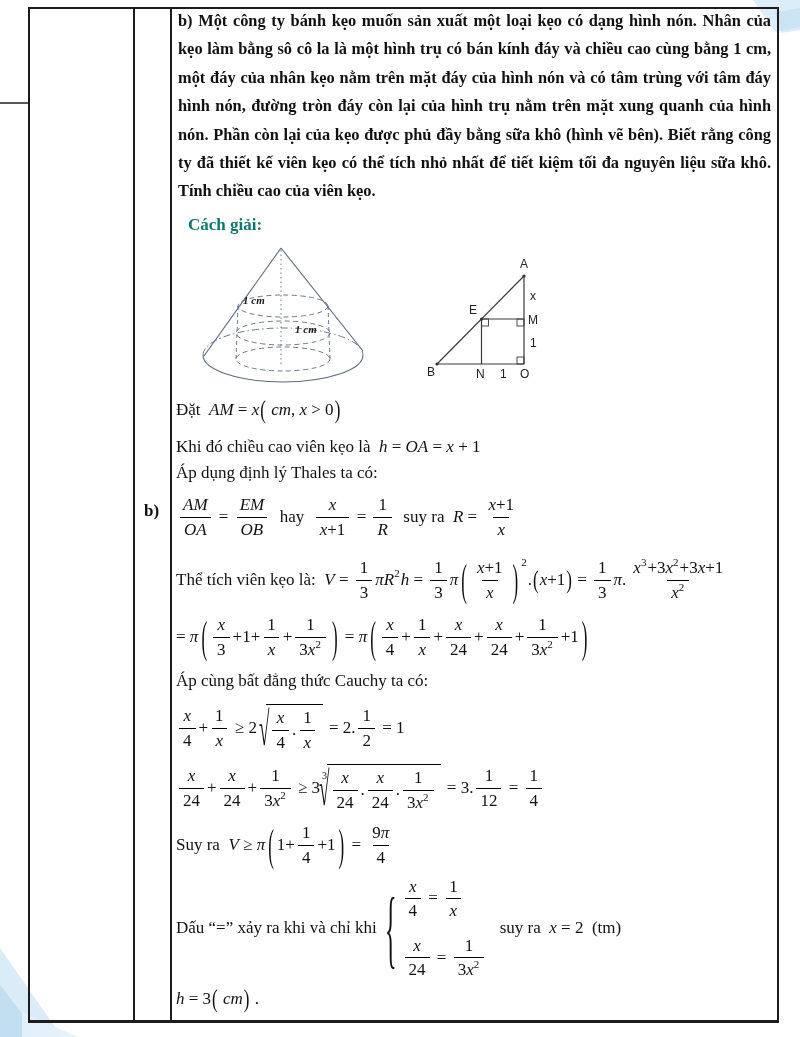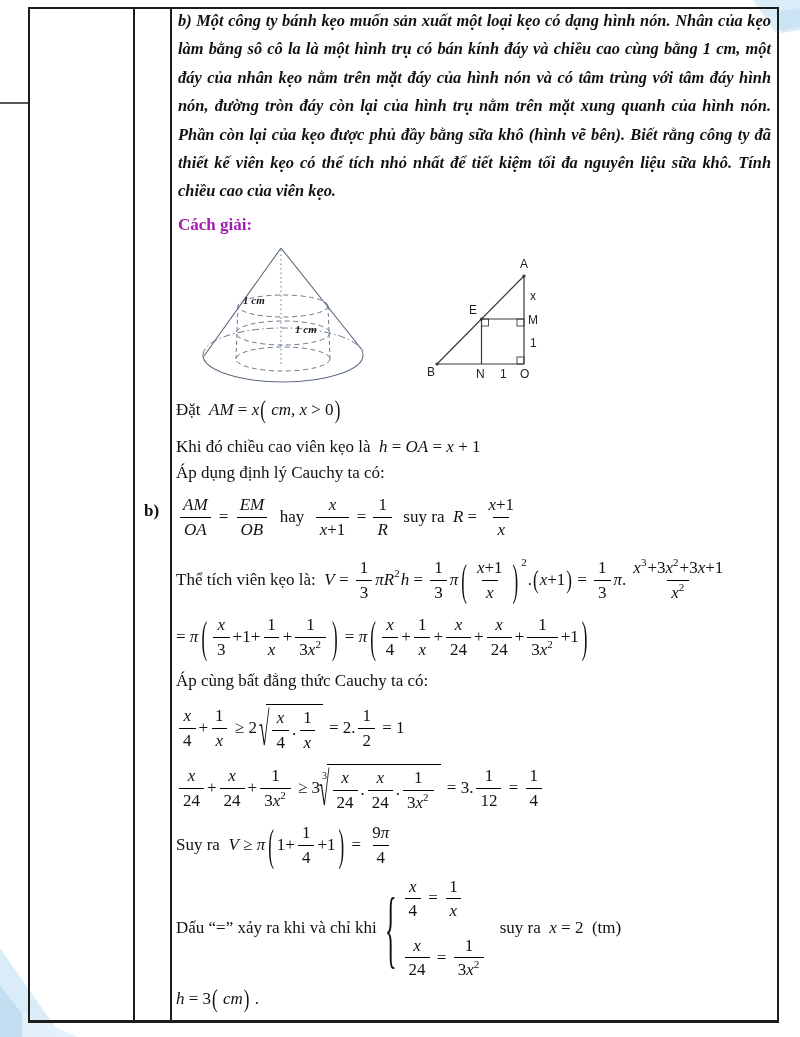--- a/index.html
+++ b/index.html
@@ -3,23 +3,23 @@
 <meta charset="utf-8">
 <style>
   html,body{margin:0;padding:0;background:#fff;}
   .page{position:relative;width:800px;height:1037px;background:#fff;overflow:hidden;
         font-family:"Liberation Serif","DejaVu Serif",serif;color:#111;}
   .wm{position:absolute;left:0;top:0;width:800px;height:1037px;pointer-events:none;}
   
   .bline{position:absolute;background:#1c1c1c;}
   
   .problem{position:absolute;left:178px;top:7px;width:593px;
-           font-weight:bold;font-style:italic;font-size:16.4px;line-height:28.4px;
+           font-weight:bold;font-size:16.4px;line-height:28.4px;
            text-align:justify;}
-  .heading{position:absolute;left:178px;top:215px;font-weight:bold;font-size:17px;color:#a21caf;}
+  .heading{position:absolute;left:188px;top:215px;font-weight:bold;font-size:17px;color:#0f766e;}
   .rowlabel{position:absolute;left:133px;top:501px;width:37px;text-align:center;
             font-weight:bold;font-size:17px;}
   
   .figcone{position:absolute;left:193px;top:242px;}
   .figtri{position:absolute;left:424px;top:252px;}
   
   .mathline{position:absolute;left:176px;display:flex;align-items:center;
             font-size:17px;white-space:pre;}
   .ms{white-space:pre;}
   .mi{font-style:italic;white-space:pre;}
@@ -109,21 +109,21 @@
     <text x="45" y="62">E</text>
     <text x="52" y="126">N</text>
     <text x="106" y="48" font-size="11">x</text>
     <text x="106" y="95" font-size="11">1</text>
     <text x="76" y="126" font-size="11">1</text>
   </svg>
 
   <div id="math-root">
       <div class="mathline" style="top: 393px; height: 34px;"><span class="ms">Đặt  </span><span class="mi">AM</span><span class="ms"> = </span><span class="mi">x</span><span class="paren p1">(</span><span class="mi"> cm</span><span class="ms">, </span><span class="mi">x</span><span class="ms"> &gt; 0</span><span class="paren p1">)</span></div>
       <div class="mathline" style="top: 430px; height: 34px; text-align: right;"><span class="ms">Khi đó chiều cao viên kẹo là  </span><span class="mi">h</span><span class="ms"> = </span><span class="mi">OA</span><span class="ms"> = </span><span class="mi">x</span><span class="ms"> + 1</span></div>
-      <div class="mathline" style="top: 456px; height: 34px;"><span class="ms">Áp dụng định lý Cauchy ta có:</span></div>
+      <div class="mathline" style="top: 456px; height: 34px;"><span class="ms">Áp dụng định lý Thales ta có:</span></div>
       <div class="mathline" style="top: 492px; height: 50px;"><span class="frac"><span class="num"><span class="mi">AM</span></span><span class="den"><span class="mi">OA</span></span></span><span class="ms"> = </span><span class="frac"><span class="num"><span class="mi">EM</span></span><span class="den"><span class="mi">OB</span></span></span><span class="ms">  hay  </span><span class="frac"><span class="num"><span class="mi">x</span></span><span class="den"><span class="mi">x</span><span class="ms">+1</span></span></span><span class="ms"> = </span><span class="frac"><span class="num"><span class="ms">1</span></span><span class="den"><span class="mi">R</span></span></span><span class="ms">  suy ra  </span><span class="mi">R</span><span class="ms"> = </span><span class="frac"><span class="num"><span class="mi">x</span><span class="ms">+1</span></span><span class="den"><span class="mi">x</span></span></span></div>
       <div class="mathline" style="top: 553px; height: 54px;"><span class="ms">Thể tích viên kẹo là:  </span><span class="mi">V</span><span class="ms"> = </span><span class="frac"><span class="num"><span class="ms">1</span></span><span class="den"><span class="ms">3</span></span></span><span class="mi">π</span><span class="mi">R</span><span class="msup">2</span><span class="mi">h</span><span class="ms"> = </span><span class="frac"><span class="num"><span class="ms">1</span></span><span class="den"><span class="ms">3</span></span></span><span class="mi">π</span><span class="paren p2">(</span><span class="frac"><span class="num"><span class="mi">x</span><span class="ms">+1</span></span><span class="den"><span class="mi">x</span></span></span><span class="paren p2">)</span><span class="msup hi">2</span><span class="ms">.</span><span class="paren p1">(</span><span class="mi">x</span><span class="ms">+1</span><span class="paren p1">)</span><span class="ms"> = </span><span class="frac"><span class="num"><span class="ms">1</span></span><span class="den"><span class="ms">3</span></span></span><span class="mi">π</span><span class="ms">.</span><span class="frac"><span class="num"><span class="mi">x</span><span class="msup">3</span><span class="ms">+3</span><span class="mi">x</span><span class="msup">2</span><span class="ms">+3</span><span class="mi">x</span><span class="ms">+1</span></span><span class="den"><span class="mi">x</span><span class="msup">2</span></span></span></div>
       <div class="mathline" style="top: 610px; height: 54px;"><span class="ms">= </span><span class="mi">π</span><span class="paren p2">(</span><span class="frac"><span class="num"><span class="mi">x</span></span><span class="den"><span class="ms">3</span></span></span><span class="ms">+1+</span><span class="frac"><span class="num"><span class="ms">1</span></span><span class="den"><span class="mi">x</span></span></span><span class="ms">+</span><span class="frac"><span class="num"><span class="ms">1</span></span><span class="den"><span class="ms">3</span><span class="mi">x</span><span class="msup">2</span></span></span><span class="paren p2">)</span><span class="ms"> = </span><span class="mi">π</span><span class="paren p2">(</span><span class="frac"><span class="num"><span class="mi">x</span></span><span class="den"><span class="ms">4</span></span></span><span class="ms">+</span><span class="frac"><span class="num"><span class="ms">1</span></span><span class="den"><span class="mi">x</span></span></span><span class="ms">+</span><span class="frac"><span class="num"><span class="mi">x</span></span><span class="den"><span class="ms">24</span></span></span><span class="ms">+</span><span class="frac"><span class="num"><span class="mi">x</span></span><span class="den"><span class="ms">24</span></span></span><span class="ms">+</span><span class="frac"><span class="num"><span class="ms">1</span></span><span class="den"><span class="ms">3</span><span class="mi">x</span><span class="msup">2</span></span></span><span class="ms">+1</span><span class="paren p2">)</span></div>
       <div class="mathline" style="top: 665px; height: 32px;"><span class="ms">Áp cùng bất đẳng thức Cauchy ta có:</span></div>
       <div class="mathline" style="top: 700px; height: 56px;"><span class="frac"><span class="num"><span class="mi">x</span></span><span class="den"><span class="ms">4</span></span></span><span class="ms">+</span><span class="frac"><span class="num"><span class="ms">1</span></span><span class="den"><span class="mi">x</span></span></span><span class="ms"> ≥ 2</span><span class="sqrt"><span class="rad">√</span><span class="radicand"><span class="frac"><span class="num"><span class="mi">x</span></span><span class="den"><span class="ms">4</span></span></span><span class="ms">.</span><span class="frac"><span class="num"><span class="ms">1</span></span><span class="den"><span class="mi">x</span></span></span></span></span><span class="ms"> = 2.</span><span class="frac"><span class="num"><span class="ms">1</span></span><span class="den"><span class="ms">2</span></span></span><span class="ms"> = 1</span></div>
       <div class="mathline" style="top: 760px; height: 56px;"><span class="frac"><span class="num"><span class="mi">x</span></span><span class="den"><span class="ms">24</span></span></span><span class="ms">+</span><span class="frac"><span class="num"><span class="mi">x</span></span><span class="den"><span class="ms">24</span></span></span><span class="ms">+</span><span class="frac"><span class="num"><span class="ms">1</span></span><span class="den"><span class="ms">3</span><span class="mi">x</span><span class="msup">2</span></span></span><span class="ms"> ≥ 3</span><span class="sqrt"><span class="ridx">3</span><span class="rad">√</span><span class="radicand"><span class="frac"><span class="num"><span class="mi">x</span></span><span class="den"><span class="ms">24</span></span></span><span class="ms">.</span><span class="frac"><span class="num"><span class="mi">x</span></span><span class="den"><span class="ms">24</span></span></span><span class="ms">.</span><span class="frac"><span class="num"><span class="ms">1</span></span><span class="den"><span class="ms">3</span><span class="mi">x</span><span class="msup">2</span></span></span></span></span><span class="ms"> = 3.</span><span class="frac"><span class="num"><span class="ms">1</span></span><span class="den"><span class="ms">12</span></span></span><span class="ms"> = </span><span class="frac"><span class="num"><span class="ms">1</span></span><span class="den"><span class="ms">4</span></span></span></div>
       <div class="mathline" style="top: 817px; height: 56px;"><span class="ms">Suy ra  </span><span class="mi">V</span><span class="ms"> ≥ </span><span class="mi">π</span><span class="paren p2">(</span><span class="ms">1+</span><span class="frac"><span class="num"><span class="ms">1</span></span><span class="den"><span class="ms">4</span></span></span><span class="ms">+1</span><span class="paren p2">)</span><span class="ms"> = </span><span class="frac"><span class="num"><span class="ms">9</span><span class="mi">π</span></span><span class="den"><span class="ms">4</span></span></span></div>
       <div class="mathline" style="top: 878px; height: 100px;"><span class="ms">Dấu “=” xảy ra khi và chỉ khi </span><span class="cases"><span class="brace">{</span><span class="cascol"><span class="casrow"><span class="frac"><span class="num"><span class="mi">x</span></span><span class="den"><span class="ms">4</span></span></span><span class="ms"> = </span><span class="frac"><span class="num"><span class="ms">1</span></span><span class="den"><span class="mi">x</span></span></span></span><span class="casrow"><span class="frac"><span class="num"><span class="mi">x</span></span><span class="den"><span class="ms">24</span></span></span><span class="ms"> = </span><span class="frac"><span class="num"><span class="ms">1</span></span><span class="den"><span class="ms">3</span><span class="mi">x</span><span class="msup">2</span></span></span></span></span></span><span class="ms">  suy ra  </span><span class="mi">x</span><span class="ms"> = 2  (tm)</span></div>
       <div class="mathline" style="top: 982px; height: 34px;"><span class="mi">h</span><span class="ms"> = 3</span><span class="paren p1">(</span><span class="mi"> cm</span><span class="paren p1">)</span><span class="ms"> .</span></div>
     </div>

